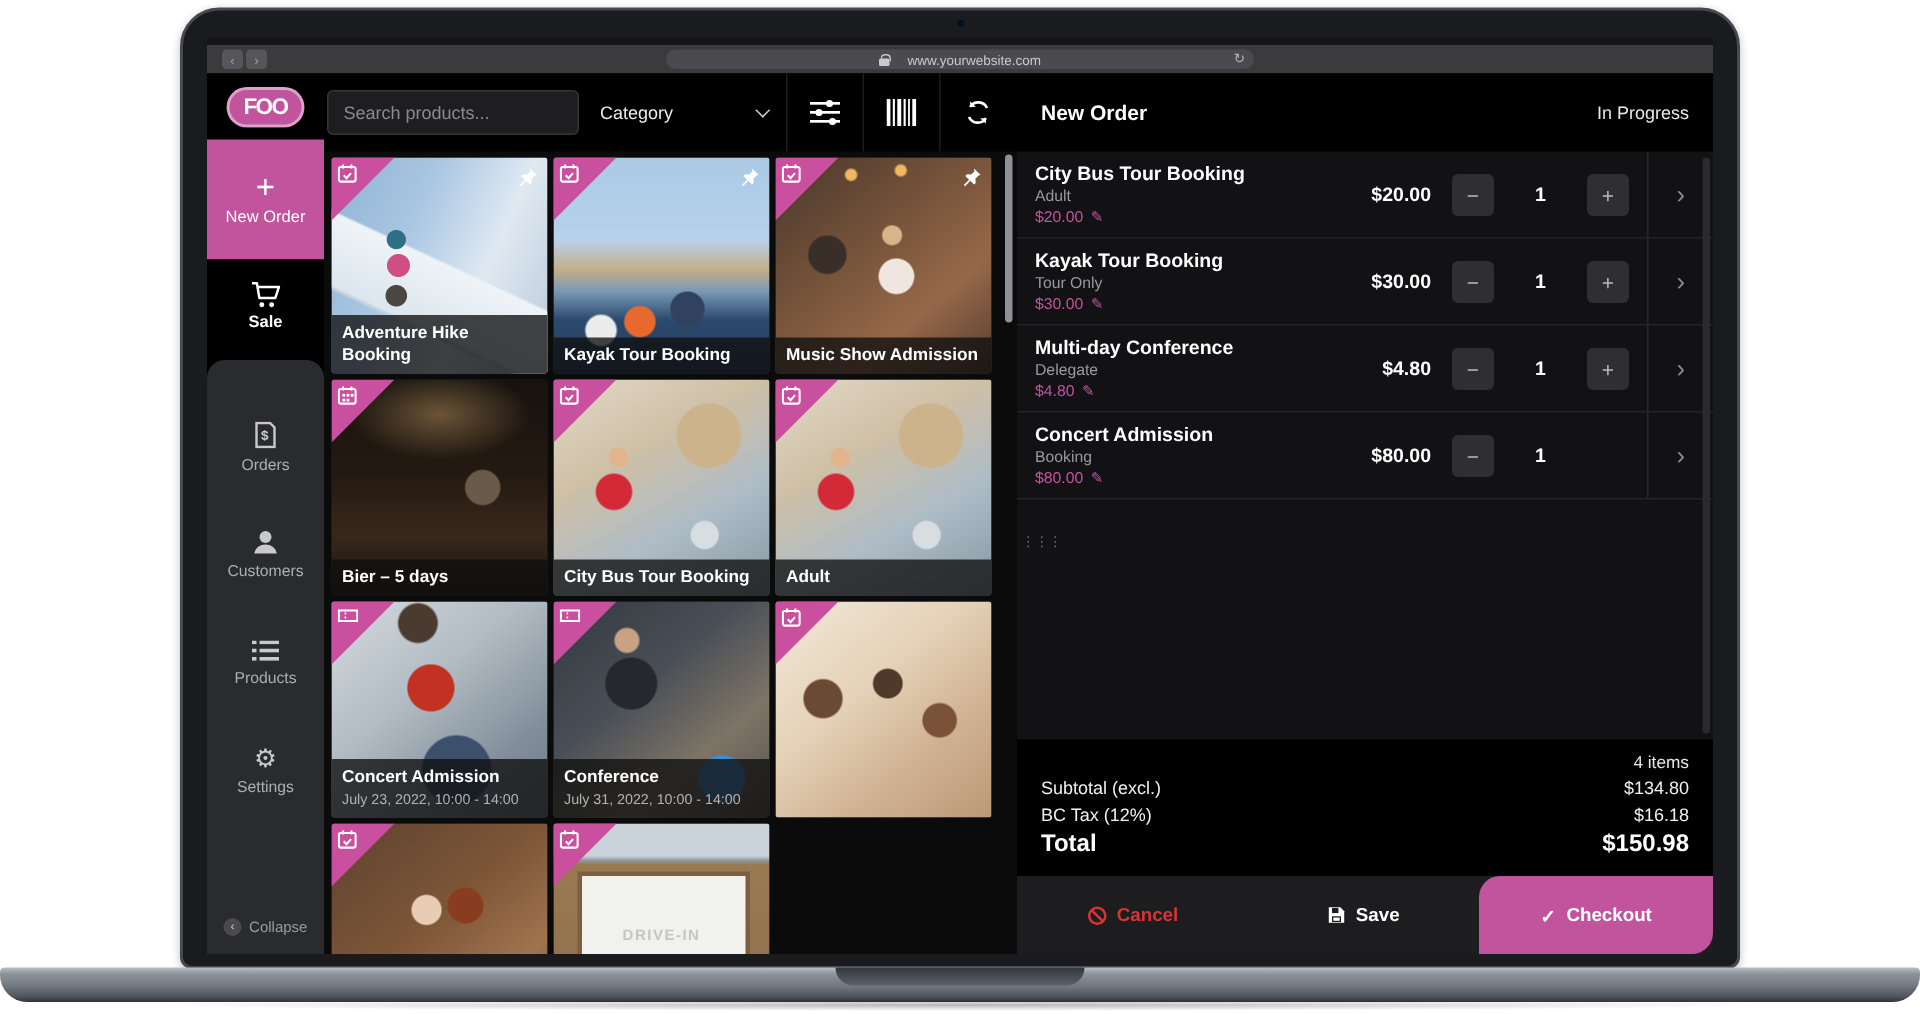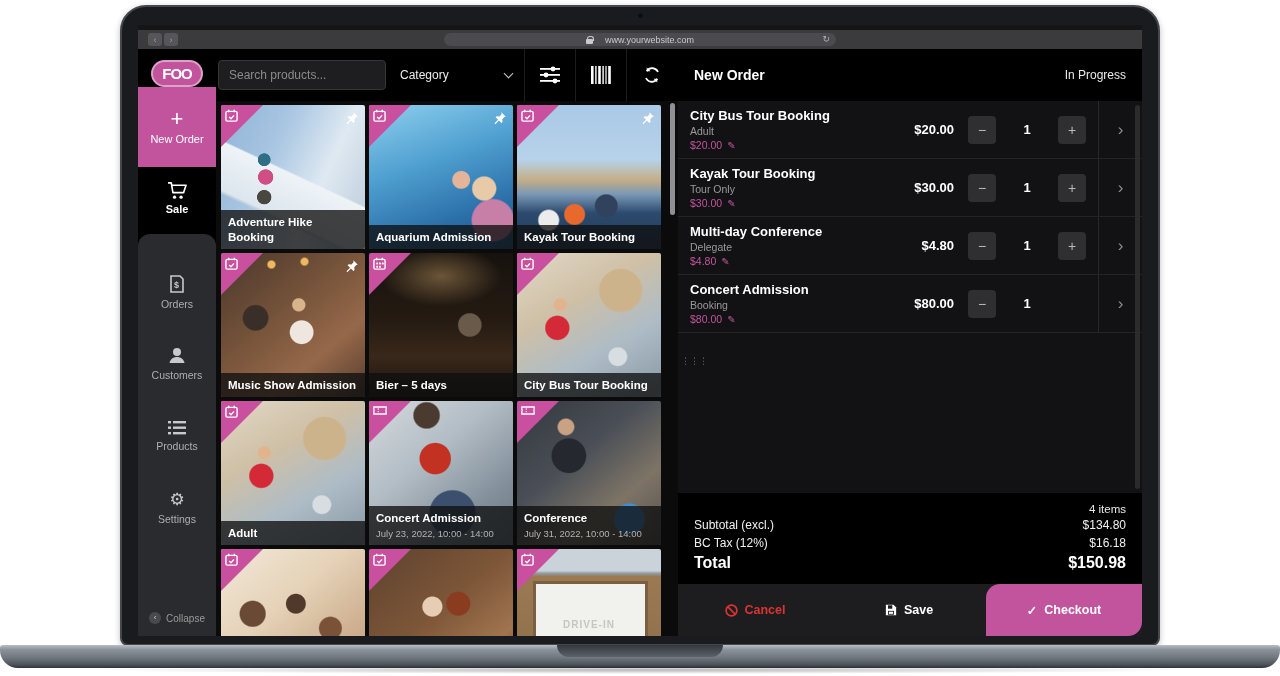--- a/index.html
+++ b/index.html
@@ -28,21 +28,21 @@
   .urlbar .reload{position:absolute;right:6px;top:1px;color:#b3b3b8;font-size:9px;}
   .lock-glyph{display:inline-block;width:7px;height:8px;position:relative;}
   .lock-glyph::before{content:"";position:absolute;left:1px;top:0;width:5px;height:4px;border:1px solid #c9c9cd;border-bottom:none;border-radius:3px 3px 0 0;}
   .lock-glyph::after{content:"";position:absolute;left:0;top:3px;width:7px;height:5px;background:#c9c9cd;border-radius:1px;}
 
   
   .app{position:absolute;left:0;top:24px;width:1004px;height:587px;background:#000;display:flex;}
 
   
   .rail{width:78px;background:#000;display:flex;flex-direction:column;flex-shrink:0;}
-  .logo-cell{height:38px;display:flex;align-items:flex-end;justify-content:center;}
+  .logo-cell{height:44px;display:flex;align-items:center;justify-content:center;}
   .logo{background:#c2549e;border:2px solid rgba(255,255,255,.45);border-radius:14px;color:#fff;
         font-weight:bold;font-size:15px;letter-spacing:-1px;padding:3px 9px;}
   .rail-new-order{height:80px;background:#c2549e;color:#fff;display:flex;flex-direction:column;align-items:center;
         justify-content:center;gap:4px;cursor:pointer;}
   .rail-new-order .plus-glyph{font-size:22px;line-height:20px;font-weight:300;}
   .rail-new-order .lbl{font-size:11px;}
   .rail-sale{height:62px;background:#000;color:#fff;display:flex;flex-direction:column;align-items:center;
         justify-content:center;gap:3px;cursor:pointer;}
   .rail-sale .lbl{font-size:11px;font-weight:bold;}
   .rail-menu{flex:1;margin-top:5px;background:#2a2b2e;border-radius:12px 12px 0 0;display:flex;flex-direction:column;
@@ -314,40 +314,20 @@
     <svg class="pin" width="15" height="15" viewBox="0 0 24 24">
       <path d="M15 2l7 7-2.2.7-3.4 3.4.4 4.4-1.8 1.8-4-4-5.6 5.7-1.4-1.4 5.7-5.6-4-4 1.8-1.8 4.4.4 3.4-3.4z" fill="#fff"></path>
     </svg>
 
     <div class="caption">
       <div class="cap-title">Adventure Hike Booking</div>
 
     </div>
   </div>
               <div class="tile">
-    <div class="photo ph-aquarium"></div>
-    <div class="corner c-calendar-check">
-      <svg class="ic-calcheck" width="13" height="13" viewBox="0 0 14 14">
-        <rect x="1" y="2.5" width="12" height="10.5" rx="1.5" fill="none" stroke="#fff" stroke-width="1.5"></rect>
-        <line x1="4" y1="0.8" x2="4" y2="3.6" stroke="#fff" stroke-width="1.5"></line>
-        <line x1="10" y1="0.8" x2="10" y2="3.6" stroke="#fff" stroke-width="1.5"></line>
-        <path d="M4.5 8.5l2 2 3.2-3.6" fill="none" stroke="#fff" stroke-width="1.5"></path>
-      </svg>
-
-    </div>
-    <svg class="pin" width="15" height="15" viewBox="0 0 24 24">
-      <path d="M15 2l7 7-2.2.7-3.4 3.4.4 4.4-1.8 1.8-4-4-5.6 5.7-1.4-1.4 5.7-5.6-4-4 1.8-1.8 4.4.4 3.4-3.4z" fill="#fff"></path>
-    </svg>
-
-    <div class="caption">
-      <div class="cap-title">Aquarium Admission</div>
-
-    </div>
-  </div>
-              <div class="tile">
     <div class="photo ph-kayak"></div>
     <div class="corner c-calendar-check">
       <svg class="ic-calcheck" width="13" height="13" viewBox="0 0 14 14">
         <rect x="1" y="2.5" width="12" height="10.5" rx="1.5" fill="none" stroke="#fff" stroke-width="1.5"></rect>
         <line x1="4" y1="0.8" x2="4" y2="3.6" stroke="#fff" stroke-width="1.5"></line>
         <line x1="10" y1="0.8" x2="10" y2="3.6" stroke="#fff" stroke-width="1.5"></line>
         <path d="M4.5 8.5l2 2 3.2-3.6" fill="none" stroke="#fff" stroke-width="1.5"></path>
       </svg>
 
     </div>

